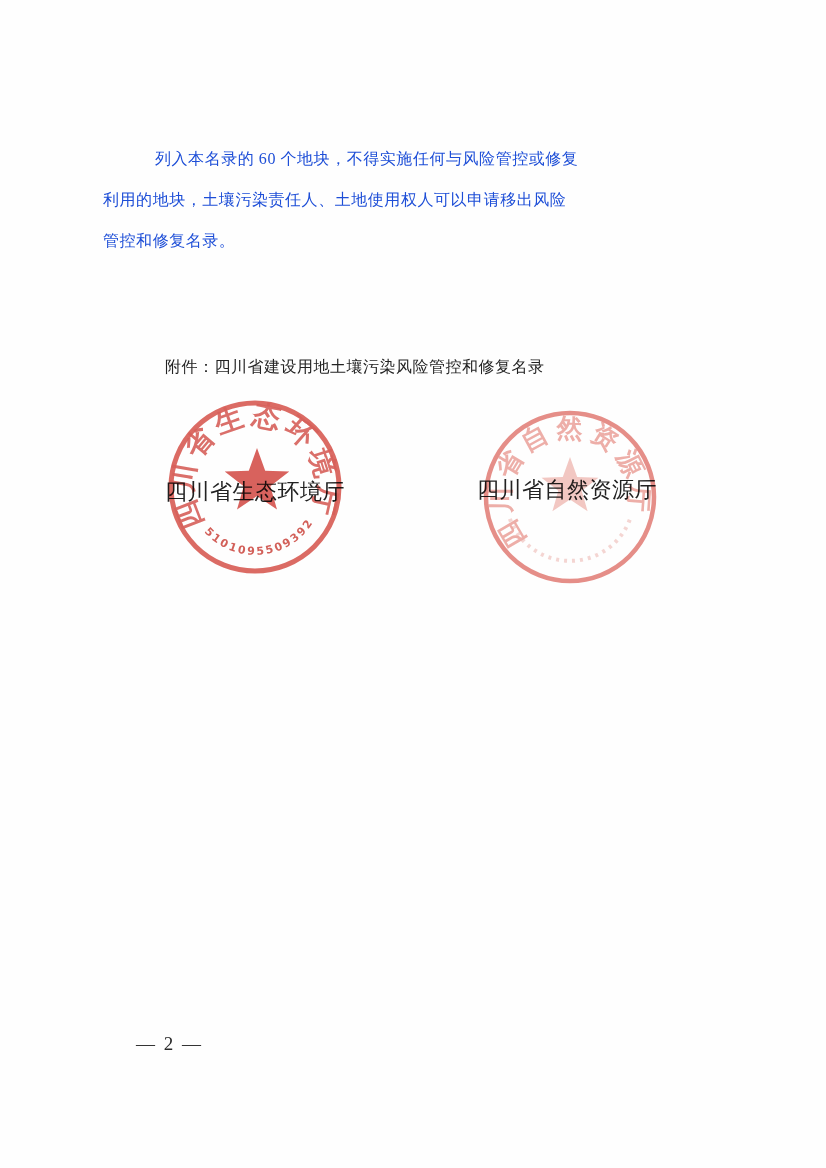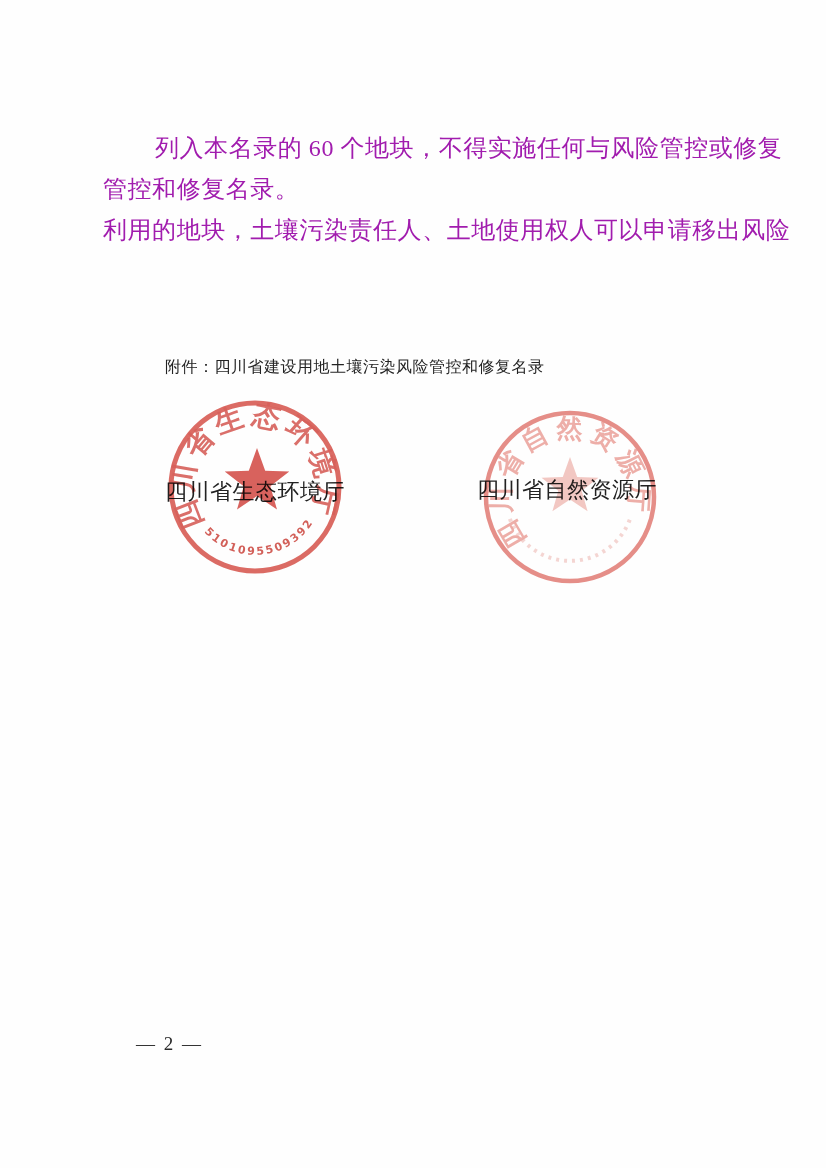--- a/index.html
+++ b/index.html
@@ -6,22 +6,22 @@
   body{
     width:826px;height:1168px;
     background:#ffffff;
     position:relative;
     font-family:"Liberation Serif","DejaVu Serif",serif;
     color:#1f1f1f;
     overflow:hidden;
   }
   .page{position:absolute;inset:0;background:#fefefe;}
   .paragraph{
-    position:absolute;left:103px;top:128px;width:645px;
-    font-size:24px;letter-spacing:0.55px;color:#a21caf;
+    position:absolute;left:103px;top:138px;width:645px;
+    font-size:16px;letter-spacing:0.55px;color:#1d4ed8;
   }
   .para-line{
     height:41px;line-height:41px;white-space:nowrap;
     mix-blend-mode:multiply;
   }
   .para-line.indented{padding-left:52px;}
   .attachment{
     position:absolute;left:165px;top:352px;
     font-size:16px;letter-spacing:0.5px;line-height:30px;
     white-space:nowrap;color:#232323;mix-blend-mode:multiply;
@@ -42,22 +42,22 @@
   }
   .ring-text{font-family:"Liberation Serif","DejaVu Serif",serif;font-weight:bold;}
 </style>
 </head>
 <body>
 
 <div class="page">
 
   <div class="paragraph">
     <div class="para-line indented">列入本名录的 60 个地块，不得实施任何与风险管控或修复</div>
+    <div class="para-line">利用的地块，土壤污染责任人、土地使用权人可以申请移出风险</div>
     <div class="para-line">管控和修复名录。</div>
-    <div class="para-line">利用的地块，土壤污染责任人、土地使用权人可以申请移出风险</div>
   </div>
 
   <div class="attachment">附件：四川省建设用地土壤污染风险管控和修复名录</div>
 
   <svg class="seal seal-left" width="180" height="180" viewBox="0 0 180 180" aria-hidden="true">
     <defs>
       <path id="ringPathL" d="M 46.2 133.8 A 62 62 0 1 1 133.8 133.8" fill="none"></path>
       <path id="serialPathL" d="M 30.0 121.9 A 68 68 0 0 0 150.0 121.9" fill="none"></path>
     </defs>
     <circle cx="90" cy="90" r="84" fill="none" stroke="#d95e57" stroke-width="5" opacity="0.92"></circle>

